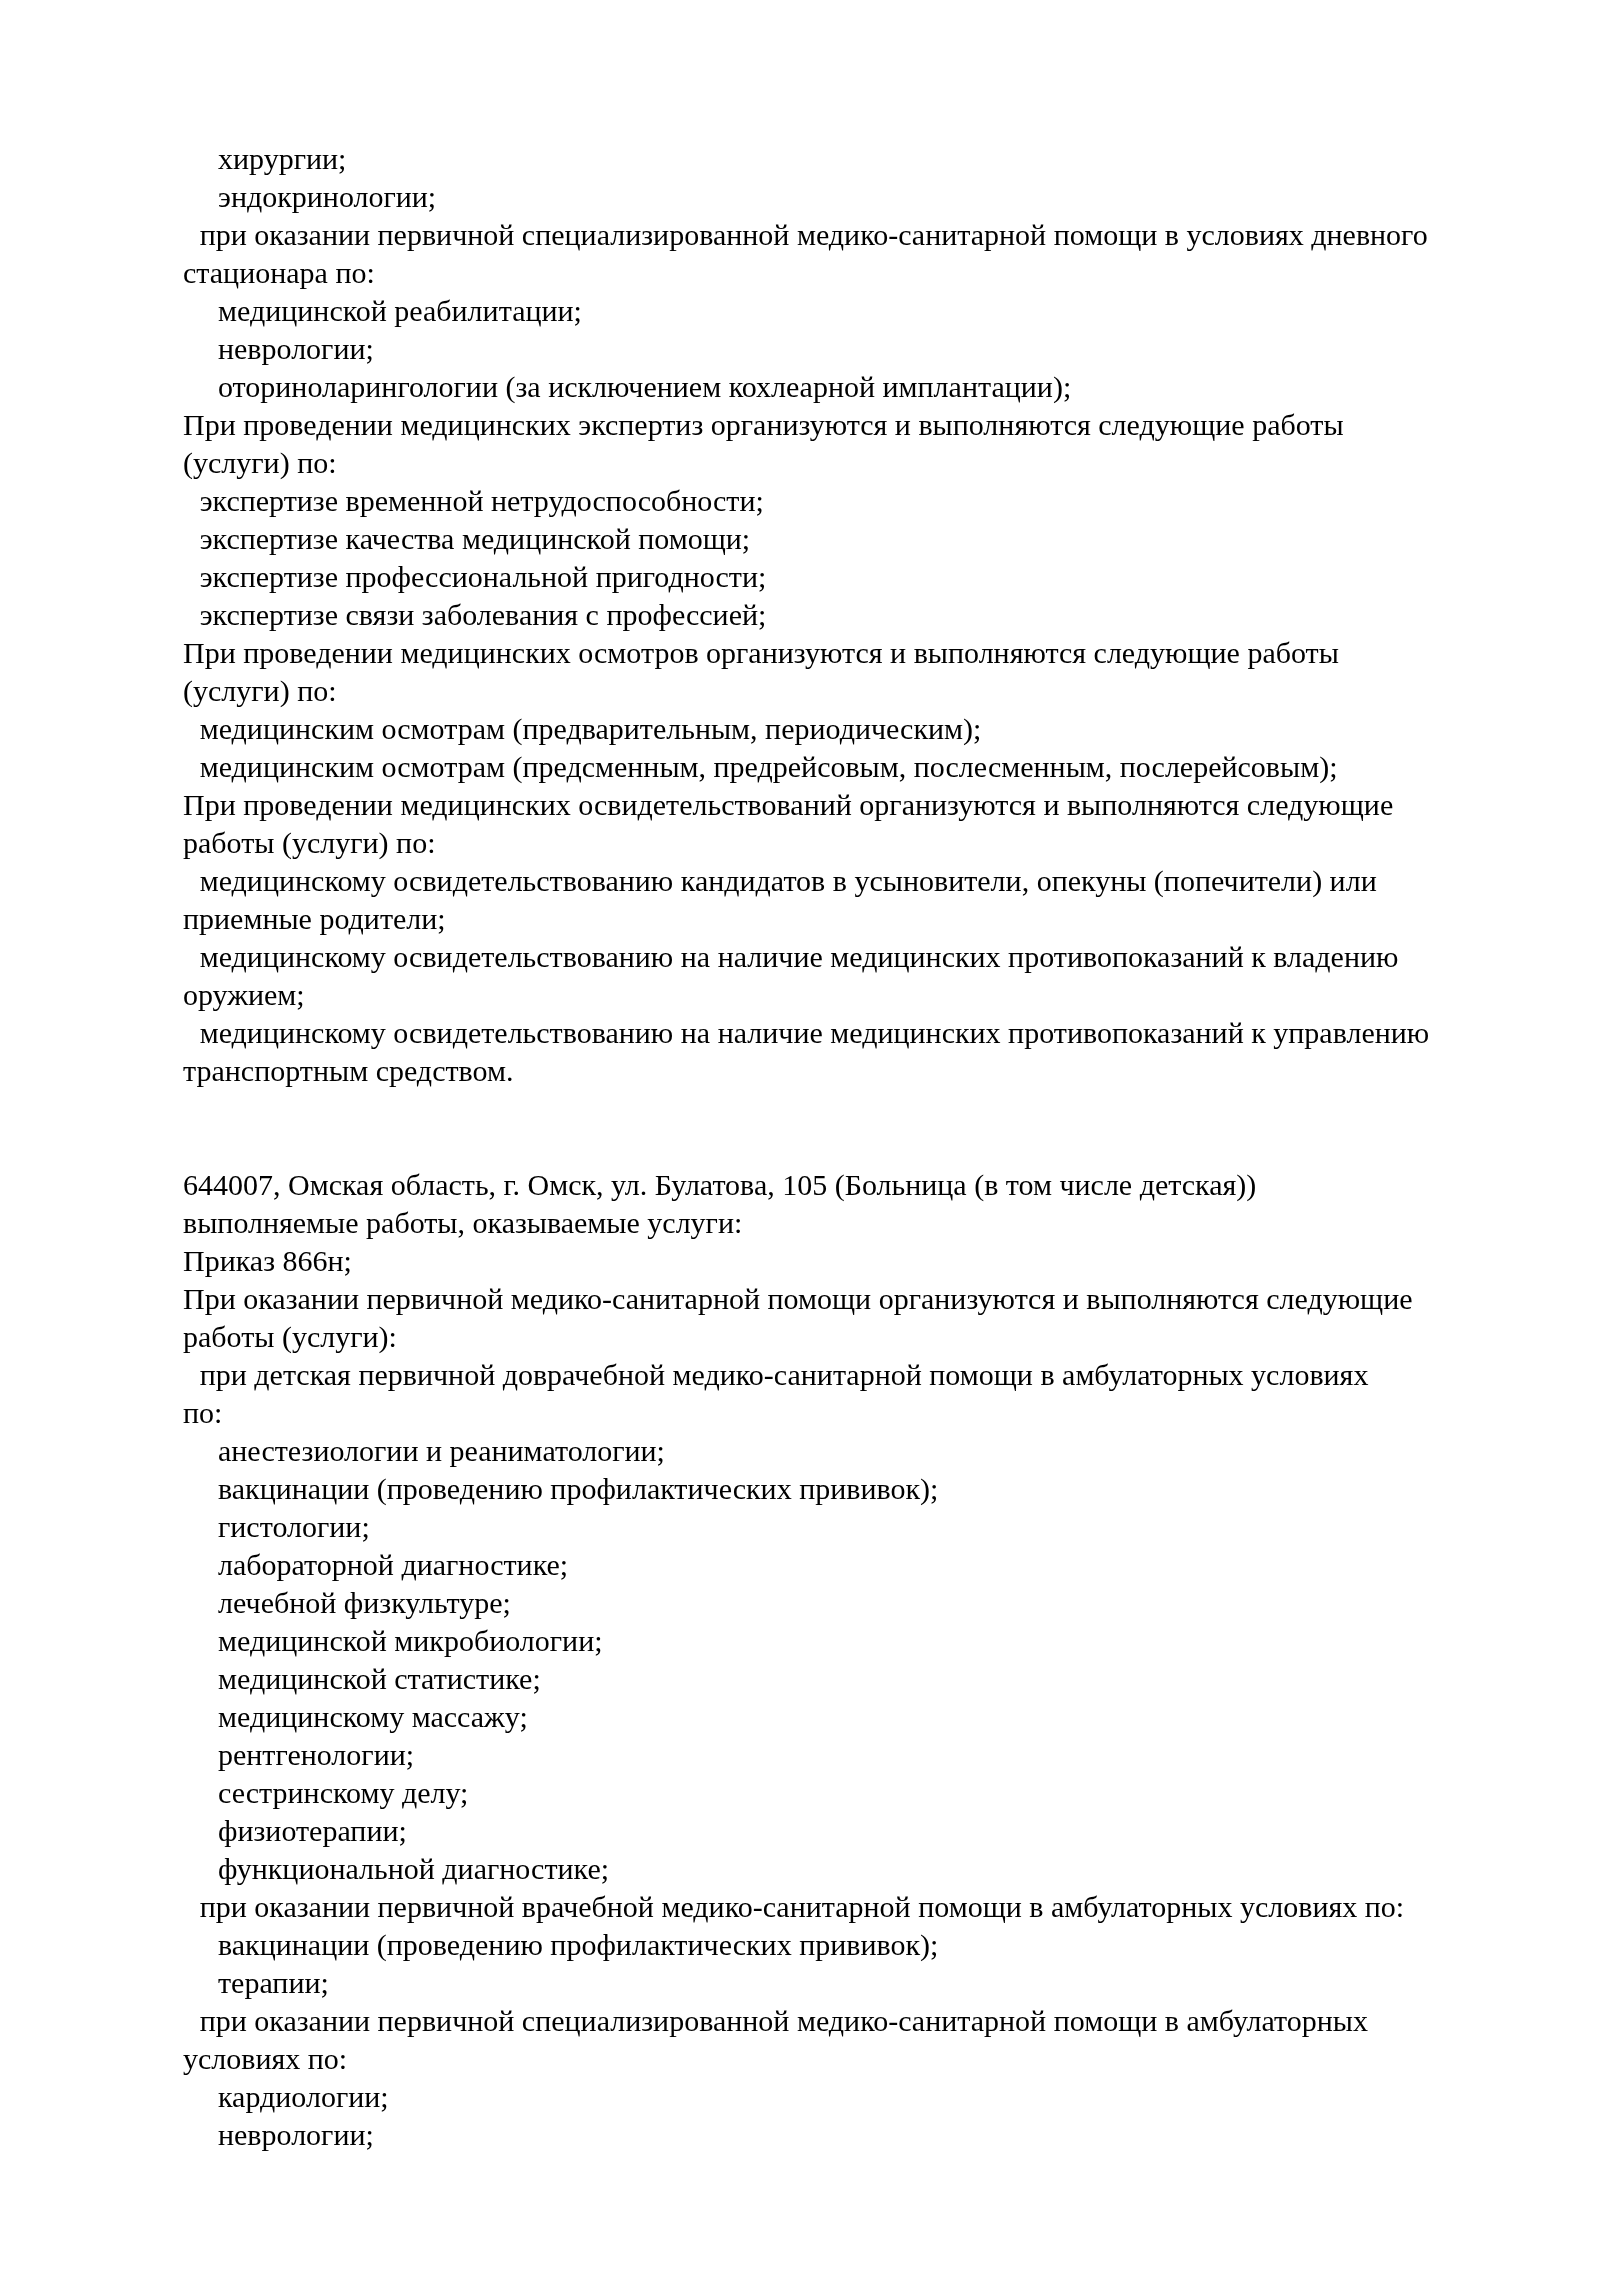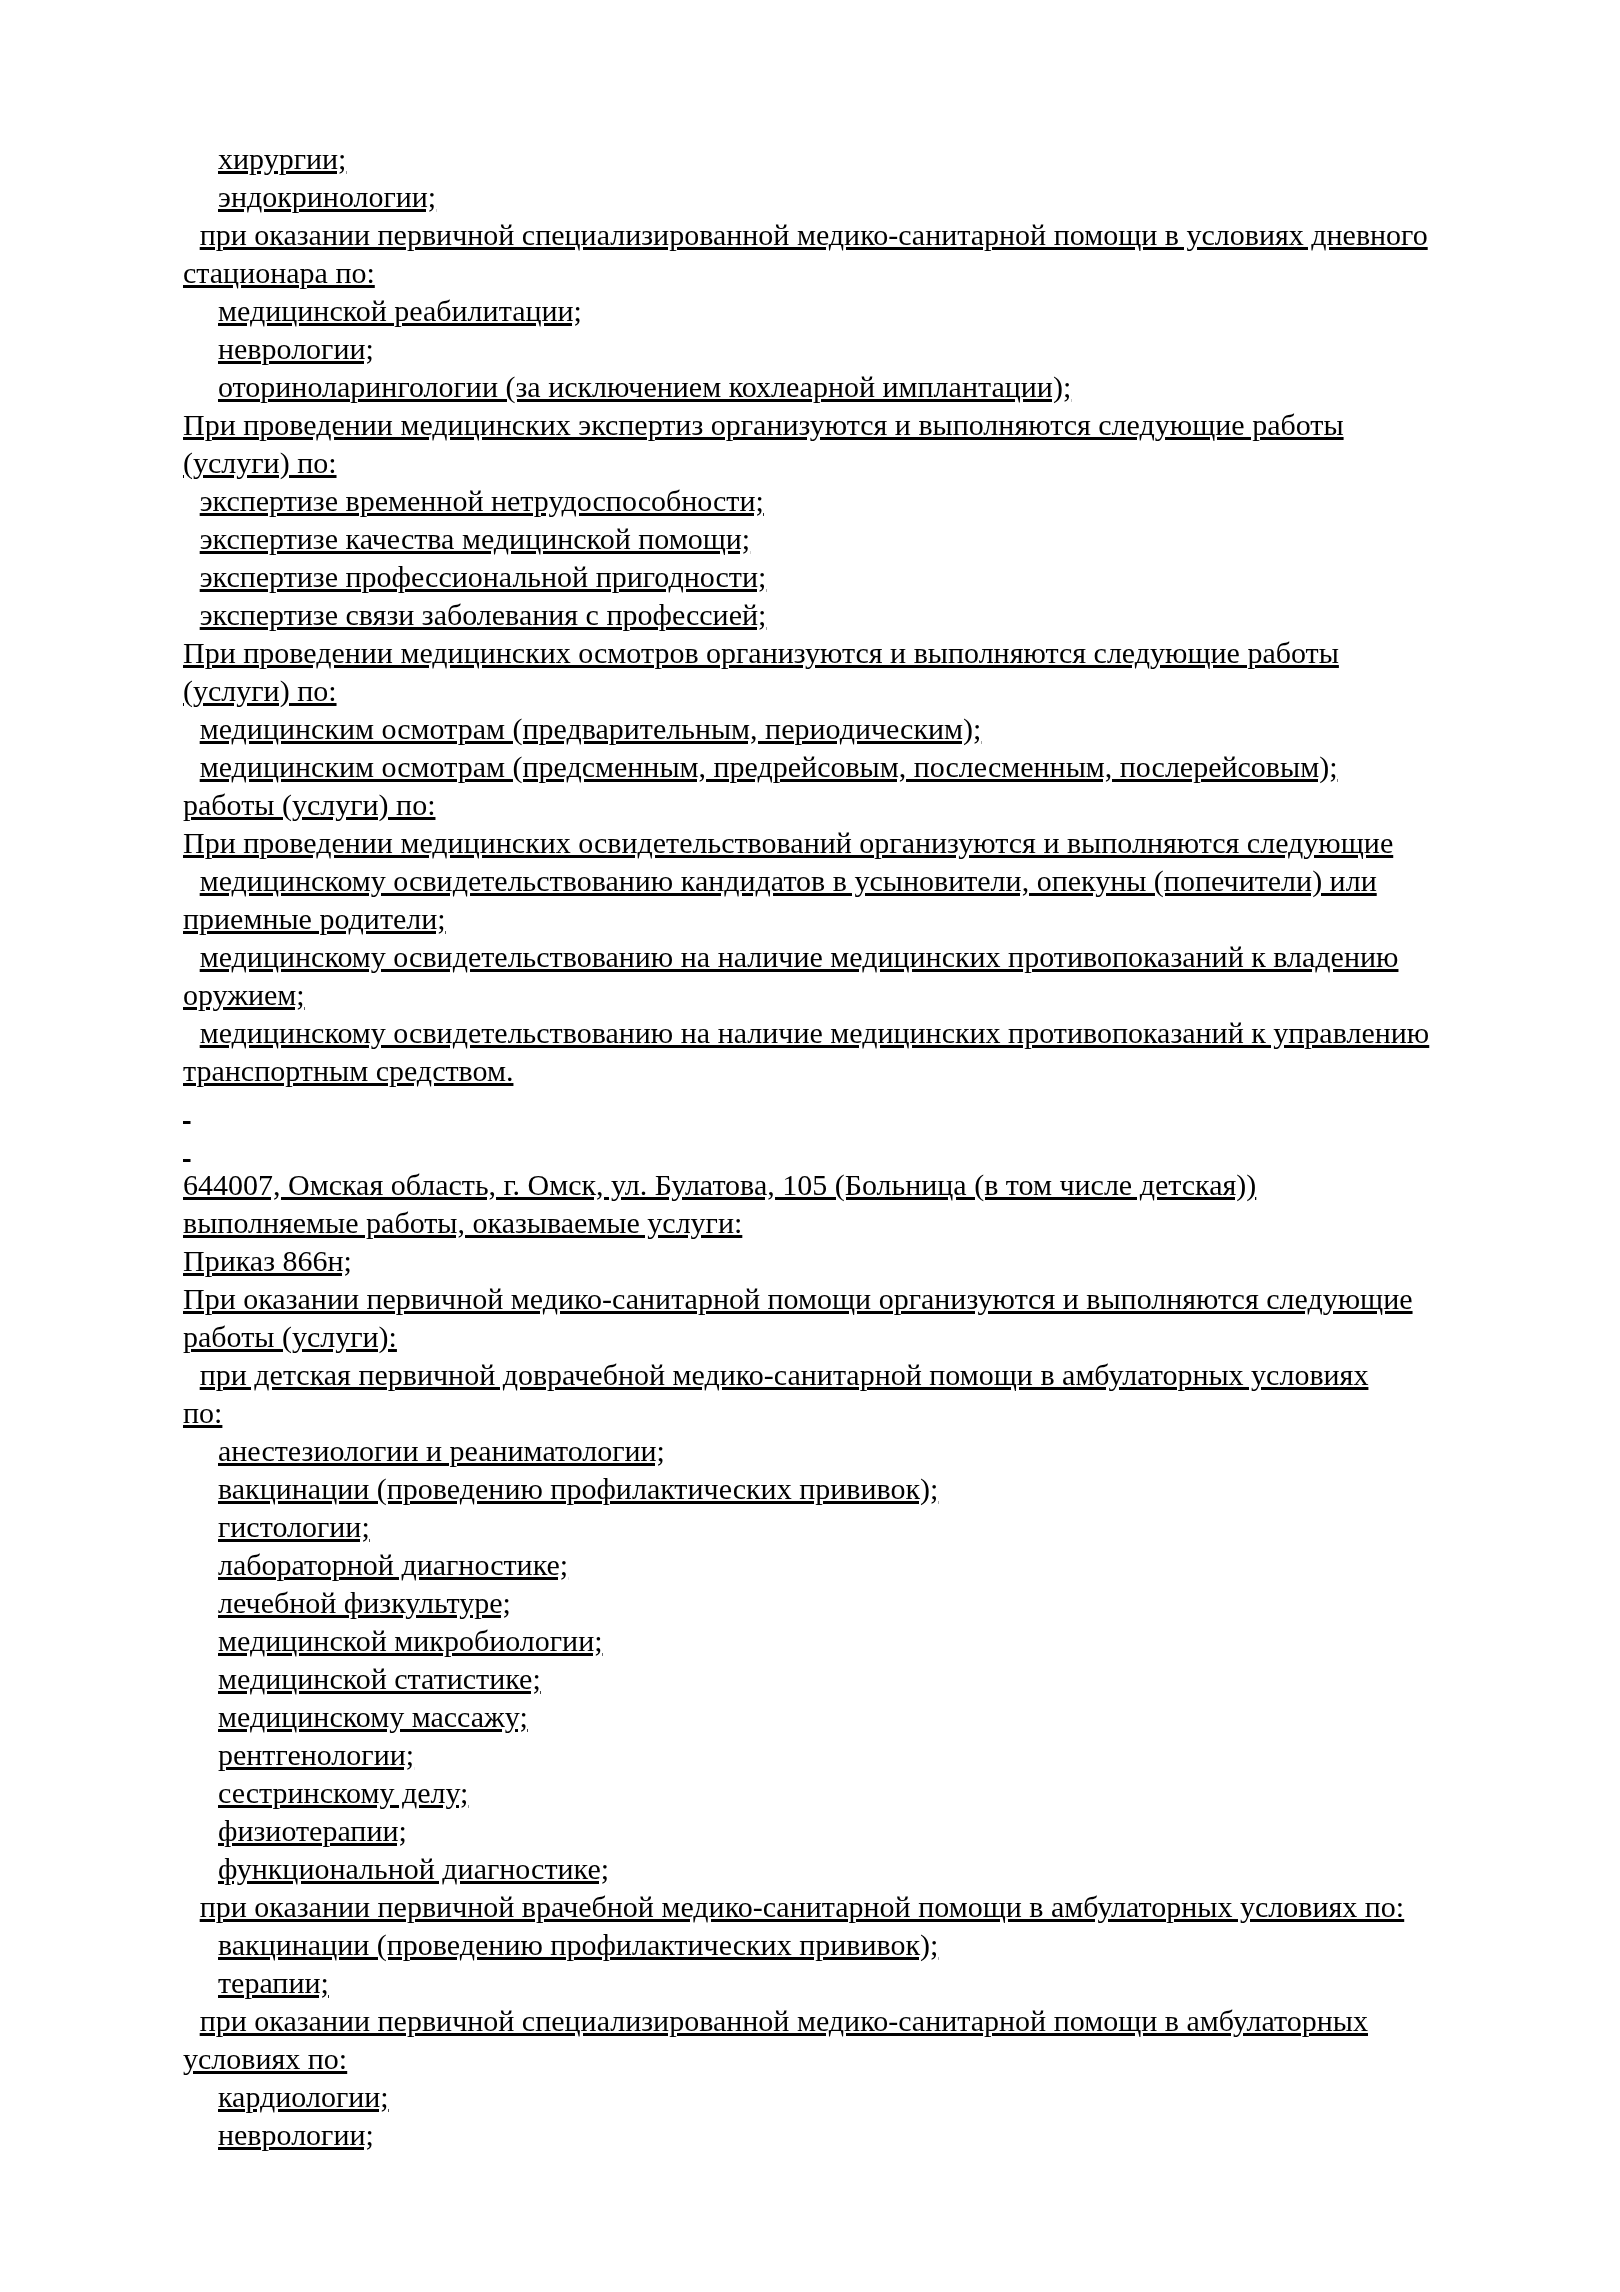--- a/index.html
+++ b/index.html
@@ -21,21 +21,20 @@
     width: 1362px;
     font-family: "Liberation Serif", "DejaVu Serif", serif;
     font-size: 30px;
     line-height: 38px;
     color: #000000;
     font-weight: 400;
   }
   .line {
     white-space: pre;
     min-height: 38px;
-    text-decoration: underline;
   }
   .indent-0 { padding-left: 0; }
   .indent-1 { padding-left: 16.7px; }
   .indent-2 { padding-left: 35px; }
 </style>
 </head>
 <body style="background: rgb(255, 255, 255);">
 
 <div class="page">
   <div class="doc-text" id="doc-text" style="color: rgb(0, 0, 0);">
@@ -49,22 +48,22 @@
       <div class="line indent-0">При проведении медицинских экспертиз организуются и выполняются следующие работы</div>
       <div class="line indent-0">(услуги) по:</div>
       <div class="line indent-1">экспертизе временной нетрудоспособности;</div>
       <div class="line indent-1">экспертизе качества медицинской помощи;</div>
       <div class="line indent-1">экспертизе профессиональной пригодности;</div>
       <div class="line indent-1">экспертизе связи заболевания с профессией;</div>
       <div class="line indent-0">При проведении медицинских осмотров организуются и выполняются следующие работы</div>
       <div class="line indent-0">(услуги) по:</div>
       <div class="line indent-1">медицинским осмотрам (предварительным, периодическим);</div>
       <div class="line indent-1">медицинским осмотрам (предсменным, предрейсовым, послесменным, послерейсовым);</div>
+      <div class="line indent-0">При проведении медицинских освидетельствований организуются и выполняются следующие</div>
       <div class="line indent-0">работы (услуги) по:</div>
-      <div class="line indent-0">При проведении медицинских освидетельствований организуются и выполняются следующие</div>
       <div class="line indent-1">медицинскому освидетельствованию кандидатов в усыновители, опекуны (попечители) или</div>
       <div class="line indent-0">приемные родители;</div>
       <div class="line indent-1">медицинскому освидетельствованию на наличие медицинских противопоказаний к владению</div>
       <div class="line indent-0">оружием;</div>
       <div class="line indent-1">медицинскому освидетельствованию на наличие медицинских противопоказаний к управлению</div>
       <div class="line indent-0">транспортным средством.</div>
       <div class="line indent-0">&nbsp;</div>
       <div class="line indent-0">&nbsp;</div>
       <div class="line indent-0">644007, Омская область, г. Омск, ул. Булатова, 105 (Больница (в том числе детская))</div>
       <div class="line indent-0">выполняемые работы, оказываемые услуги:</div>

